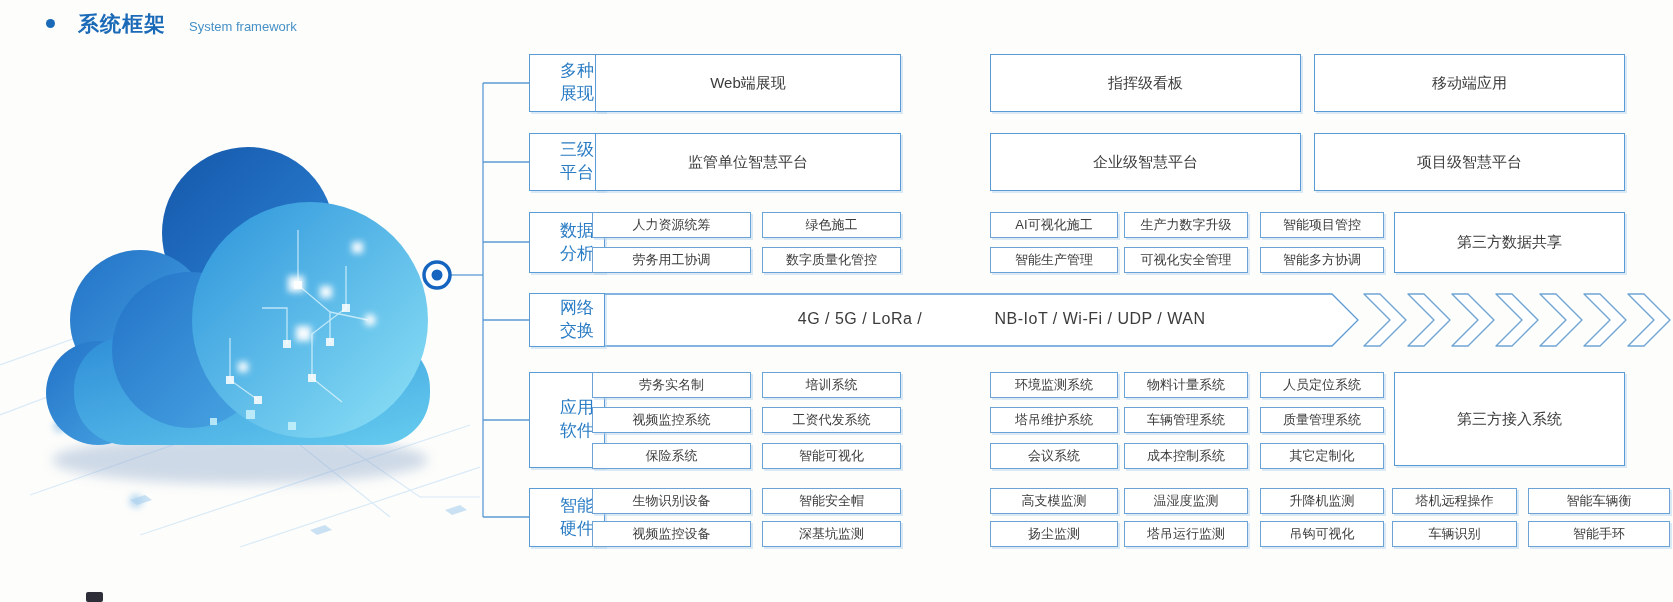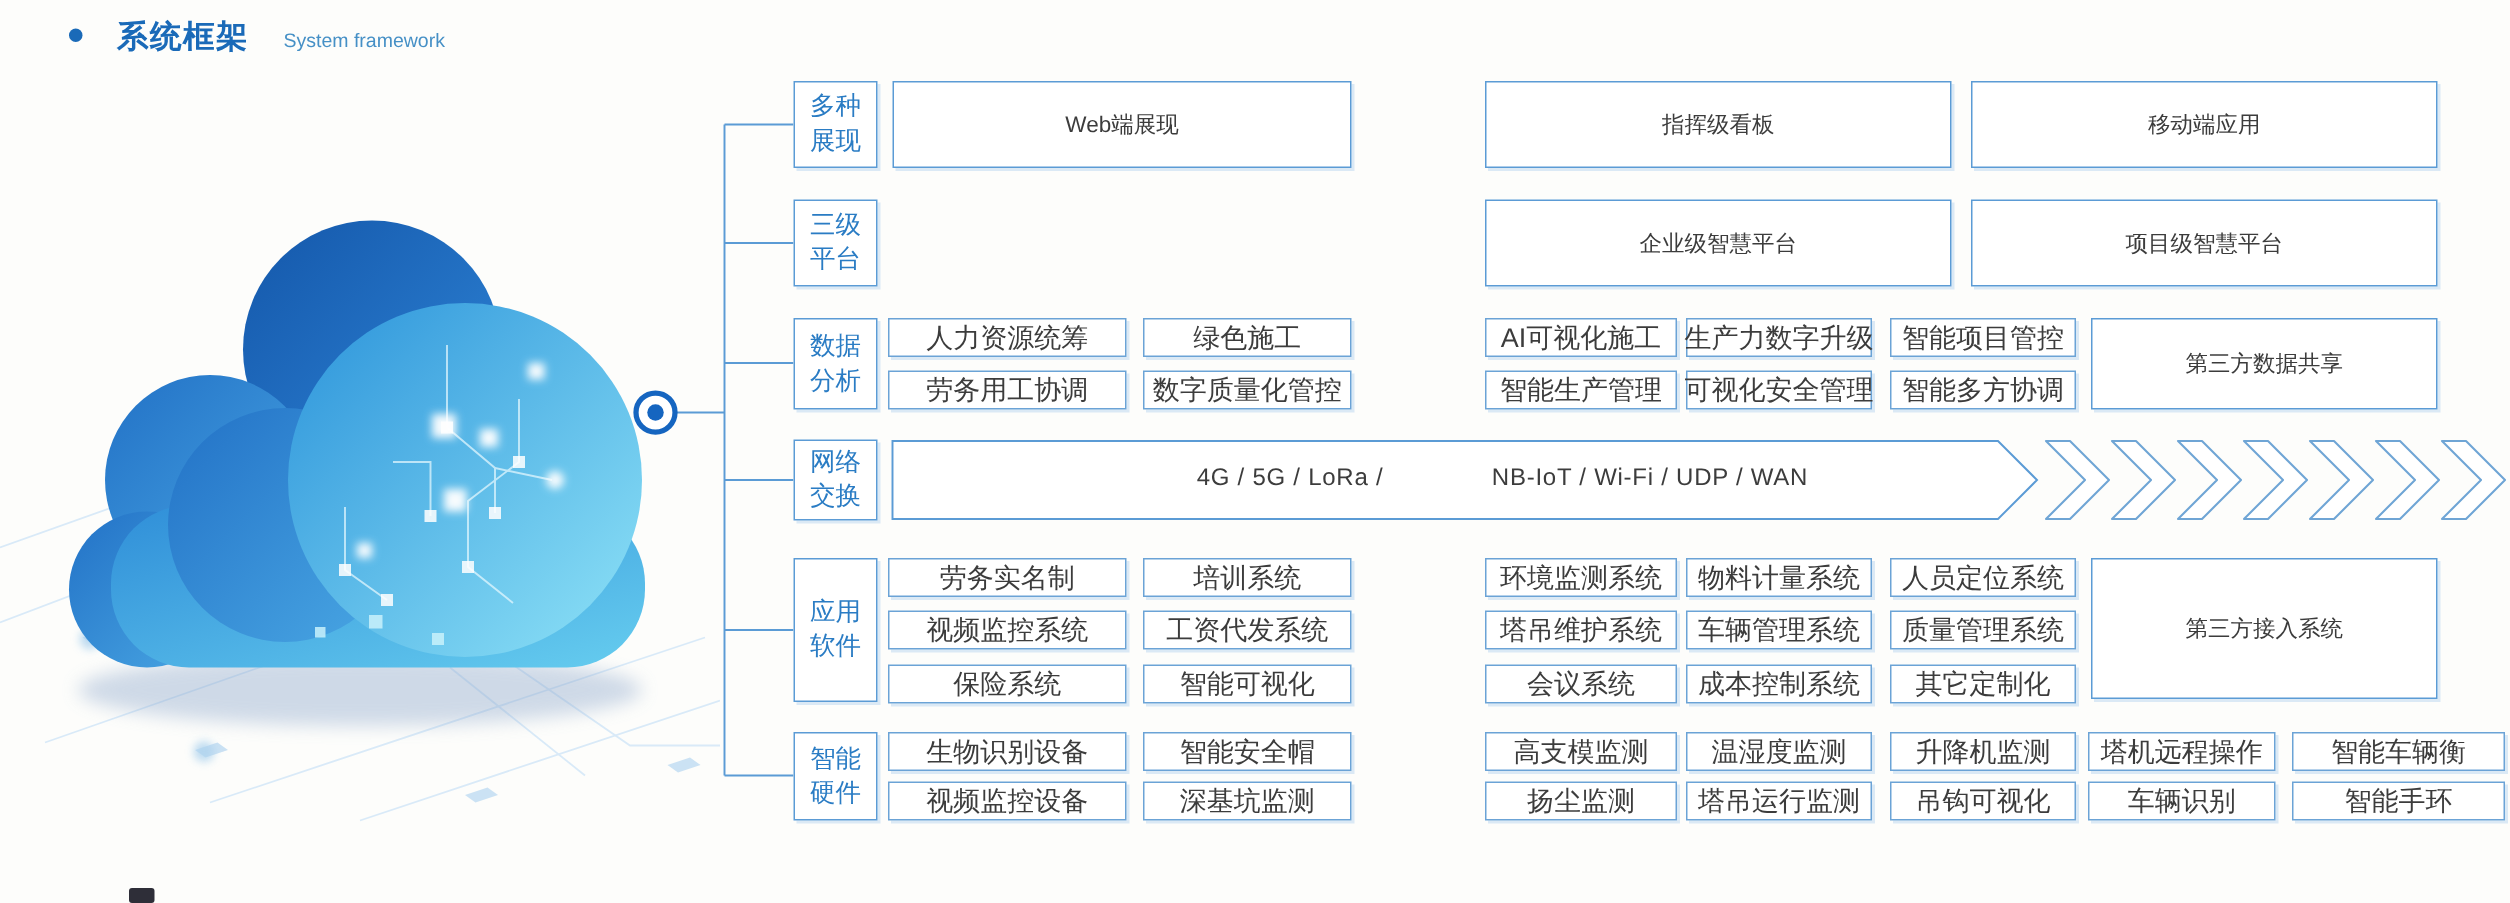--- a/index.html
+++ b/index.html
@@ -6,40 +6,40 @@
   #stage{position:relative;width:1673px;height:602px;overflow:hidden;background:#fdfdfb;
          font-family:"Liberation Sans","DejaVu Sans",sans-serif;}
   
   .titlebar{position:absolute;left:46px;top:10px;display:flex;align-items:baseline;gap:23px;}
   .bullet{width:9px;height:9px;border-radius:50%;background:#1a6ab8;position:relative;top:-3px;}
   .title-zh{font-size:21px;font-weight:bold;color:#1a6ab8;letter-spacing:1px;}
   .title-en{font-size:13px;color:#4690c6;}
   
   .bx{position:absolute;height:24px;border:1px solid #6ba3d6;background:#fff;
       display:flex;align-items:center;justify-content:center;
-      font-size:18px;color:#3c3c3c;box-shadow:2px 2px 0 rgba(178,209,238,.45);
+      font-size:13px;color:#3c3c3c;box-shadow:2px 2px 0 rgba(178,209,238,.45);
       white-space:nowrap;}
   .bxl{height:56px;font-size:15px;border-color:#5b9bd5;text-align:center;}
   .h59{height:59px;}
   .h92{height:92px;}
   
   .cL1{left:592px;width:157px}.cL2{left:762px;width:137px}
   .cR1{left:990px;width:126px}.cR2{left:1124px;width:122px}.cR3{left:1260px;width:122px}
   .cH4{left:1392px;width:123px}.cH5{left:1528px;width:140px}
   .wL{left:595px;width:304px}.wM{left:990px;width:309px}.wR{left:1314px;width:309px}
   .shr{left:1394px;width:229px;border-color:#5b9bd5;font-size:15px;}
   
   .t1{top:54px}.t2{top:133px}
   .t3a{top:212px}.t3b{top:247px}
   .t5a{top:372px}.t5b{top:407px}.t5c{top:443px}
   .t6a{top:488px}.t6b{top:521px}
   
   .cat{position:absolute;left:529px;width:54px;border:1px solid #5b9bd5;background:#fff;
        color:#2a7cc4;display:flex;flex-direction:column;align-items:center;justify-content:center;
-       font-size:17px;font-weight:500;line-height:1.35;box-shadow:2px 2px 0 rgba(178,209,238,.45);}
+       font-size:17px;font-weight:500;line-height:1.35;box-shadow:2px 2px 0 rgba(178,209,238,.45);padding-left:20px;}
   .catDisplay{top:54px;height:56px}
   .catPlatform{top:133px;height:56px}
   .catData{top:212px;height:59px}
   .catNetwork{top:293px;height:52px}
   .catSoftware{top:372px;height:94px}
   .catHardware{top:488px;height:57px}
   
   .nettext{position:absolute;top:310px;height:20px;font-size:16px;color:#3c3c3c;
            text-align:center;letter-spacing:.5px;}
   .nt1{left:595px;width:490px;padding-left:20px;}
@@ -201,20 +201,21 @@
   </div>
   <div class="cat catHardware">
     <span>智能</span>
     <span>硬件</span>
   </div>
 
   <div class="bx bxl wL t1">Web端展现</div>
   <div class="bx bxl wM t1">指挥级看板</div>
   <div class="bx bxl wR t1">移动端应用</div>
 
+  <div class="bx bxl wL t2">监管单位智慧平台</div>
   <div class="bx bxl wM t2">企业级智慧平台</div>
   <div class="bx bxl wR t2">项目级智慧平台</div>
 
   <div class="bx cL1 t3a">人力资源统筹</div>
   <div class="bx cL2 t3a">绿色施工</div>
   <div class="bx cL1 t3b">劳务用工协调</div>
   <div class="bx cL2 t3b">数字质量化管控</div>
   <div class="bx cR1 t3a">AI可视化施工</div>
   <div class="bx cR2 t3a">生产力数字升级</div>
   <div class="bx cR3 t3a">智能项目管控</div>

